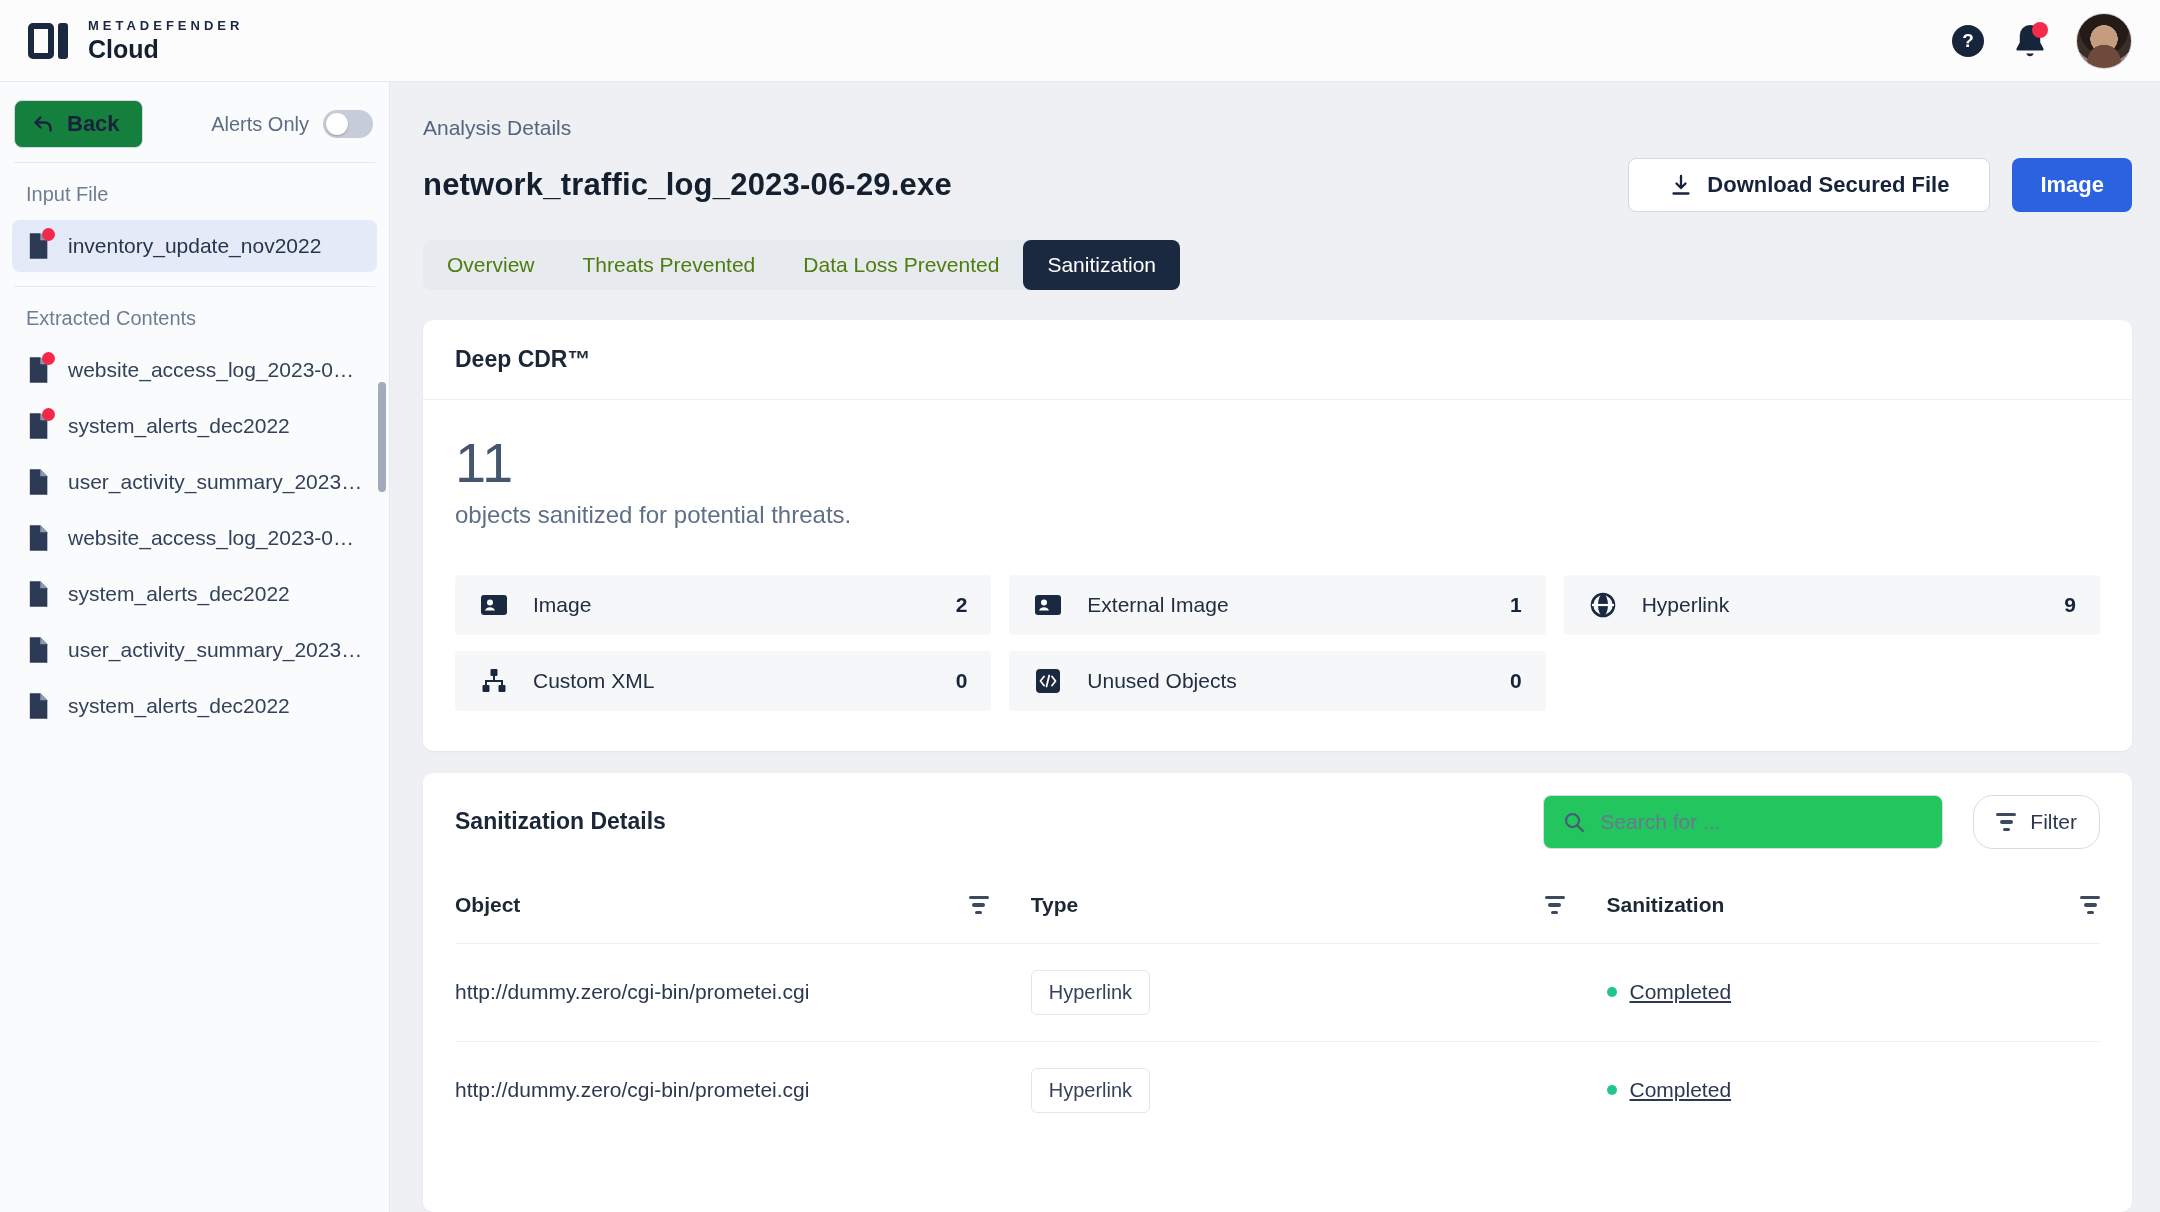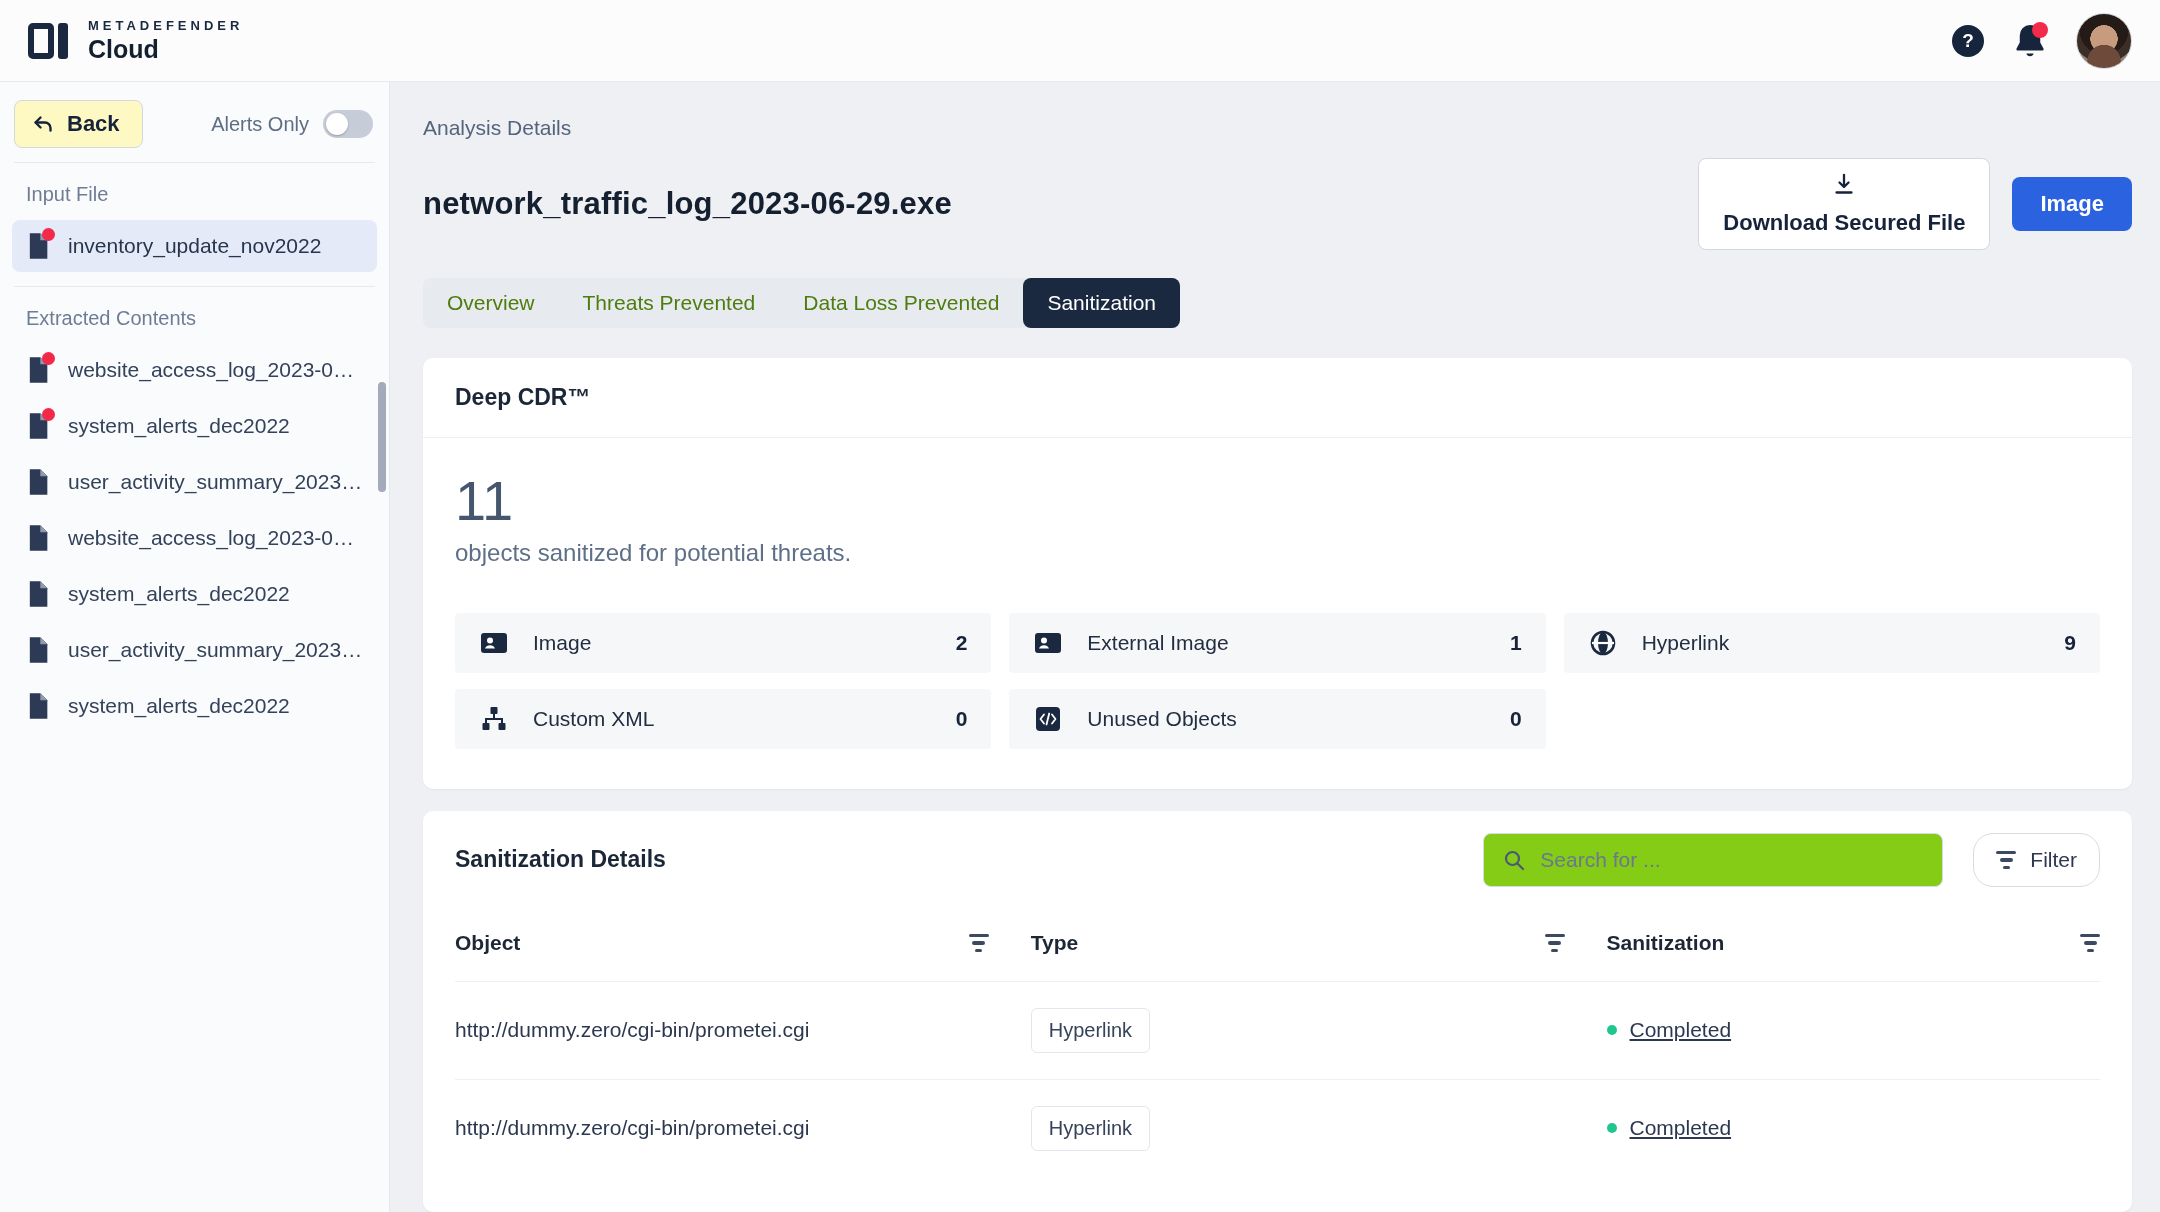--- a/index.html
+++ b/index.html
@@ -31,21 +31,21 @@
       radial-gradient(circle at 50% 88%, #6e4a3a 0 30%, transparent 31%),
       radial-gradient(circle at 50% 46%, #c79b7e 0 34%, transparent 35%),
       radial-gradient(circle at 50% 30%, #241b17 0 52%, #3a2e26 53% 70%, #8b8178 71%);
     border:1px solid #d8dadf; }
   
   .shell { flex:1; display:flex; min-height:0; }
   
   .sidebar { width:390px; flex:0 0 auto; background:#fafbfc; border-right:1px solid #e4e7ec;
     position:relative; padding:16px 12px 0 12px; }
   .sidebar-top { display:flex; align-items:center; justify-content:space-between; padding:2px 4px 14px 2px; }
-  .back-btn { display:flex; align-items:center; gap:12px; background:#fef9c3; border:1px solid #d4d9e0;
+  .back-btn { display:flex; align-items:center; gap:12px; background:#15803d; border:1px solid #d4d9e0;
     border-radius:8px; padding:10px 22px 10px 16px; font-size:22px; font-weight:700; color:#17233a; cursor:pointer;justify-content:center; }
   .alerts-wrap { display:flex; align-items:center; gap:14px; }
   .alerts-label { font-size:20px; color:#5e6d85; }
   .toggle { width:50px; height:28px; border-radius:14px; background:#c7cdd8; position:relative; cursor:pointer; }
   .toggle .knob { position:absolute; left:3px; top:3px; width:22px; height:22px; border-radius:50%; background:#fff;
     box-shadow:0 1px 2px rgba(0,0,0,.25); }
   .side-divider { height:1px; background:#e6e9ee; margin:0 2px; }
   .side-section-label { font-size:20px; color:#6e7d94; padding:20px 14px 14px 14px; }
   .side-item { display:flex; align-items:center; gap:18px; padding:12px 14px; border-radius:8px;
     font-size:21px; color:#33425a; cursor:pointer; margin-bottom:4px; }
@@ -55,21 +55,21 @@
   .file-ic .alert-dot { position:absolute; top:-4px; right:-5px; width:13px; height:13px; border-radius:50%; background:#f3294a; }
   .side-item .lbl { white-space:nowrap; overflow:hidden; text-overflow:ellipsis; }
   .side-scrollbar { position:absolute; top:300px; right:3px; width:8px; height:110px; border-radius:4px; background:#a3abba; }
   
   .main { flex:1; min-width:0; padding:34px 28px 0 33px; overflow:hidden; display:flex; flex-direction:column; }
   .breadcrumb { font-size:21px; color:#55647c; }
   .header-row { display:flex; align-items:center; justify-content:space-between; margin-top:18px; }
   .page-title { font-size:31px; font-weight:700; color:#14202f; letter-spacing:.2px; }
   .header-actions { display:flex; align-items:center; gap:22px; }
   .btn-outline { display:flex; align-items:center; gap:14px; background:#fff; border:1px solid #d3d7de;
-    border-radius:8px; padding:13px 24px; font-size:22px; font-weight:700; color:#17233a; cursor:pointer;flex-direction:column; }
+    border-radius:8px; padding:13px 40px; font-size:22px; font-weight:700; color:#17233a; cursor:pointer; }
   .btn-primary { background:#2a62e0; color:#fff; border:none; border-radius:8px; padding:14px 28px;
     font-size:22px; font-weight:700; cursor:pointer; font-family:inherit; }
   
   .tabs { display:inline-flex; align-self:flex-start; background:#e7eaee; border-radius:8px; margin-top:28px; align-items:stretch; }
   .tab { padding:13px 24px; font-size:21px; color:#4d7c0f; border-radius:8px; cursor:pointer; display:flex; align-items:center; }
   .tab.active { background:#1b2940; color:#fff; font-weight:500; }
   
   .card { background:#fff; border-radius:10px; box-shadow:0 1px 2px rgba(20,30,50,.05); }
   .card-cdr { margin-top:30px; }
   .card-header { padding:26px 32px; border-bottom:1px solid #eceef1; font-size:23px; font-weight:700; color:#1b2637; }
@@ -79,22 +79,22 @@
   .tiles { margin-top:46px; display:grid; grid-template-columns:repeat(3,1fr); gap:16px 18px; }
   .tile { background:#f6f7f9; border-radius:4px; height:60px; display:flex; align-items:center; padding:0 24px; cursor:default; }
   .tile .t-icon { width:30px; display:flex; justify-content:center; }
   .tile .t-label { font-size:21px; color:#222e41; margin-left:24px; }
   .tile .t-count { margin-left:auto; font-size:21px; font-weight:700; color:#17233a; }
   
   .card-san { margin-top:22px; flex:1; }
   .san-header { display:flex; align-items:center; justify-content:space-between; padding:22px 32px; }
   .san-title { font-size:23px; font-weight:700; color:#1b2637; }
   .san-tools { display:flex; align-items:center; gap:30px; }
-  .search-box { display:flex; align-items:center; gap:14px; width:460px; height:54px; border:1px solid #d8dce2;
-    border-radius:8px; padding:0 18px; background:#84cc16; }
+  .search-box { display:flex; align-items:center; gap:14px; width:400px; height:54px; border:1px solid #d8dce2;
+    border-radius:8px; padding:0 18px; background:#22c55e; }
   .search-box input { border:none; outline:none; flex:1; font-size:21px; color:#2c3850; font-family:inherit; background:transparent; }
   .search-box input::placeholder { color:#6a7890; }
   .filter-btn { display:flex; align-items:center; gap:14px; height:54px; border:1px solid #d8dce2; background:#fff;
     border-radius:20px; padding:0 22px; font-size:21px; color:#2c3850; cursor:pointer; }
   .f-lines { display:flex; flex-direction:column; align-items:center; gap:4px; }
   .f-lines i { display:block; height:3.5px; border-radius:2px; background:#3c4a60; }
   .f-lines i:nth-child(1){width:20px;} .f-lines i:nth-child(2){width:13px;} .f-lines i:nth-child(3){width:7px;}
   table.san-table { width:calc(100% - 64px); margin:0 32px; border-collapse:collapse; table-layout:fixed; }
   .san-table col.c1{width:35%;} .san-table col.c2{width:35%;} .san-table col.c3{width:30%;}
   .san-table th { text-align:left; font-size:21px; font-weight:700; color:#1d2736; padding:22px 0 26px 0; }

